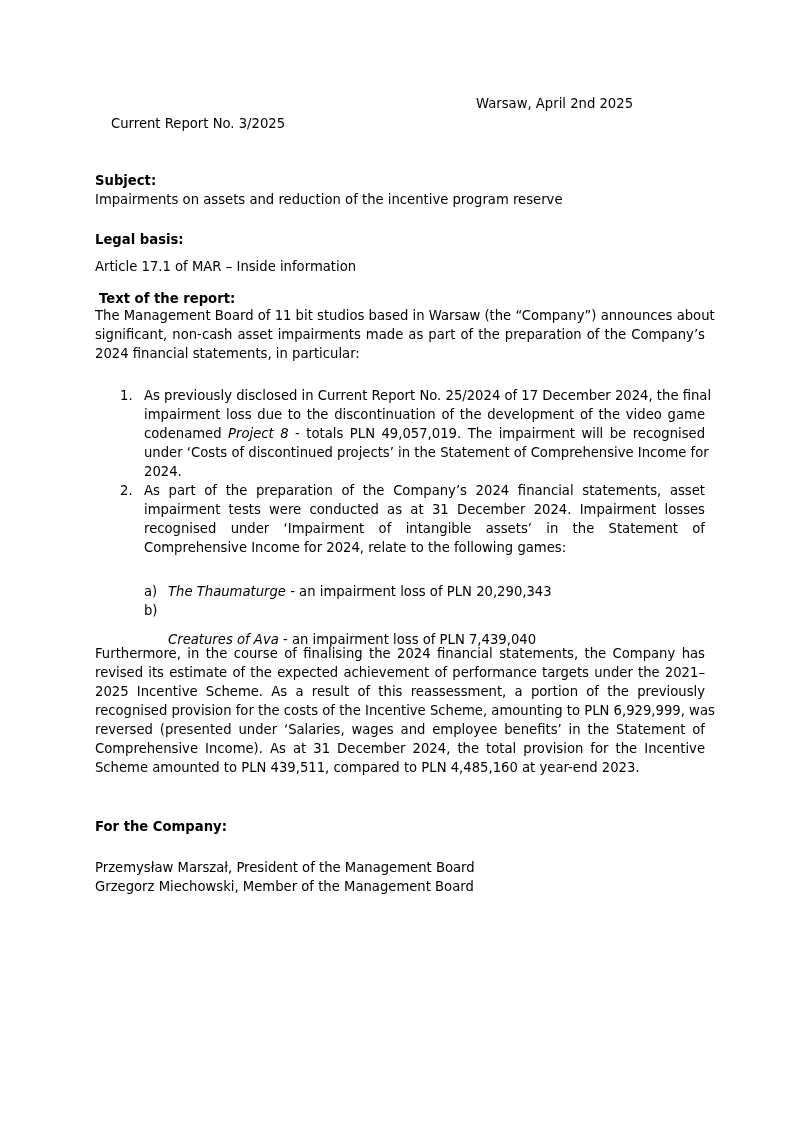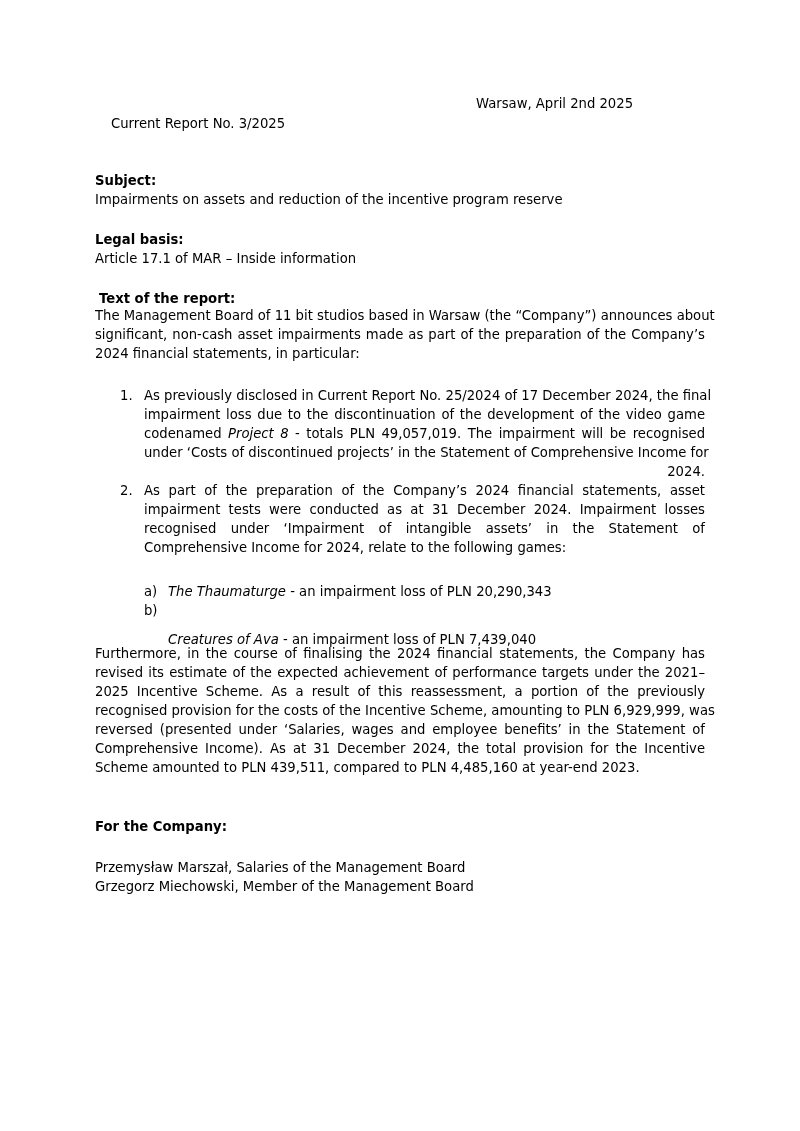--- a/index.html
+++ b/index.html
@@ -24,36 +24,36 @@
   <div class="abs" style="left:16px; top:116px;">Current Report No. 3/2025</div>
 
   <div class="abs" style="left:0; top:173px;">
     <b>Subject:</b>
   </div>
   <div class="abs" style="left:0; top:192px;">Impairments on assets and reduction of the incentive program reserve</div>
 
   <div class="abs" style="left:0; top:232px;">
     <b>Legal basis:</b>
   </div>
-  <div class="abs" style="left:0; top:251px;">Article 17.1 of MAR – Inside information</div>
+  <div class="abs" style="left:0; top:259px;">Article 17.1 of MAR – Inside information</div>
 
   <div class="abs" style="left:4px; top:291px;">
     <b>Text of the report:</b>
   </div>
   <div class="line just" style="top:308px;">The Management Board of 11 bit studios based in Warsaw (the “Company”) announces about</div>
   <div class="line just" style="top:327px;">significant, non-cash asset impairments made as part of the preparation of the Company’s</div>
   <div class="line" style="top:346px;">2024 financial statements, in particular:</div>
 
   <div>
     <div class="num" style="left:25px; top:388px;">1.</div>
     <div class="line just" style="left:49px; width:561px; top:388px;">As previously disclosed in Current Report No. 25/2024 of 17 December 2024, the final</div>
     <div class="line just" style="left:49px; width:561px; top:407px;">impairment loss due to the discontinuation of the development of the video game</div>
     <div class="line just" style="left:49px; width:561px; top:426px;"><span>codenamed </span><i>Project 8</i><span> - totals PLN 49,057,019. The impairment will be recognised</span></div>
     <div class="line just" style="left:49px; width:561px; top:445px;">under ‘Costs of discontinued projects’ in the Statement of Comprehensive Income for</div>
-    <div class="line" style="left:49px; width:561px; top:464px;text-align:right;">2024.</div>
+    <div class="line" style="left:49px; width:561px; top:464px;">2024.</div>
   </div>
 
   <div>
     <div class="num" style="left:25px; top:483px;">2.</div>
     <div class="line just" style="left:49px; width:561px; top:483px;">As part of the preparation of the Company’s 2024 financial statements, asset</div>
     <div class="line just" style="left:49px; width:561px; top:502px;">impairment tests were conducted as at 31 December 2024. Impairment losses</div>
     <div class="line just" style="left:49px; width:561px; top:521px;">recognised under ‘Impairment of intangible assets’ in the Statement of</div>
     <div class="line" style="left:49px; width:561px; top:540px;">Comprehensive Income for 2024, relate to the following games:</div>
   </div>
 
@@ -72,16 +72,16 @@
     <div class="line just" style="top:684px;">2025 Incentive Scheme. As a result of this reassessment, a portion of the previously</div>
     <div class="line just" style="top:703px;">recognised provision for the costs of the Incentive Scheme, amounting to PLN 6,929,999, was</div>
     <div class="line just" style="top:722px;">reversed (presented under ‘Salaries, wages and employee benefits’ in the Statement of</div>
     <div class="line just" style="top:741px;">Comprehensive Income). As at 31 December 2024, the total provision for the Incentive</div>
     <div class="line" style="top:760px;">Scheme amounted to PLN 439,511, compared to PLN 4,485,160 at year-end 2023.</div>
   </div>
 
   <div class="abs" style="left:0; top:819px;text-align:center;">
     <b>For the Company:</b>
   </div>
-  <div class="abs" style="left:0; top:860px;">Przemysław Marszał, Salaries of the Management Board</div>
+  <div class="abs" style="left:0; top:860px;">Przemysław Marszał, President of the Management Board</div>
   <div class="abs" style="left:0; top:879px;">Grzegorz Miechowski, Member of the Management Board</div>
 
 </div>
 
 </body></html>

